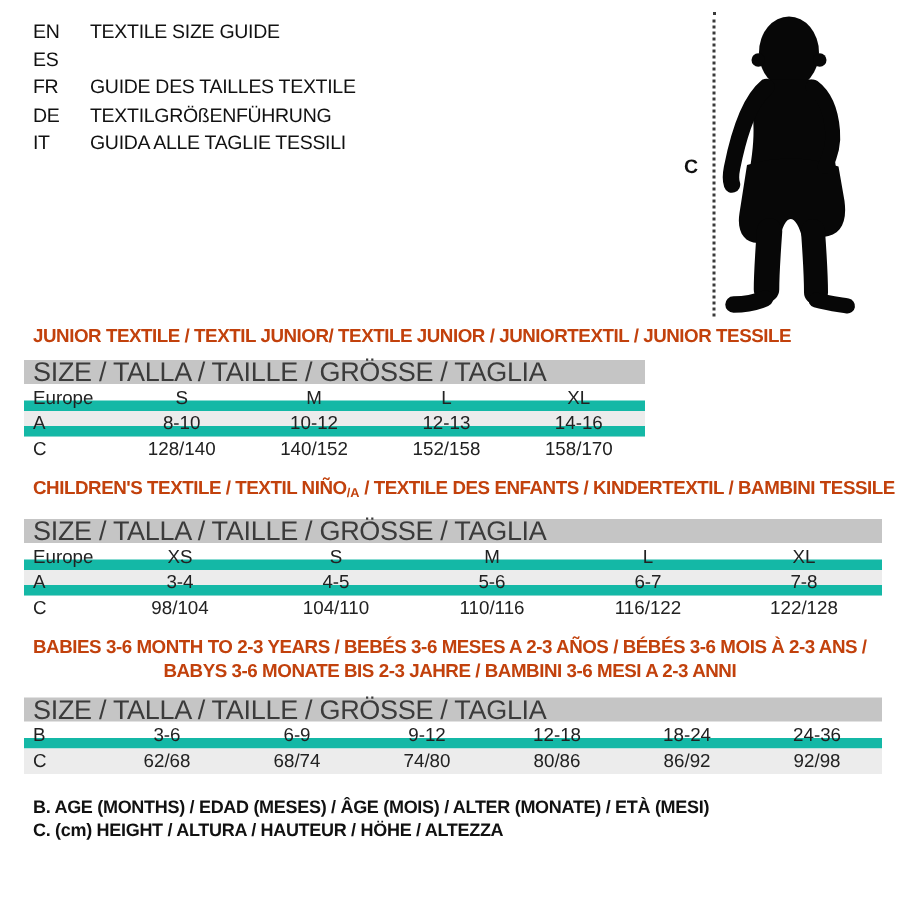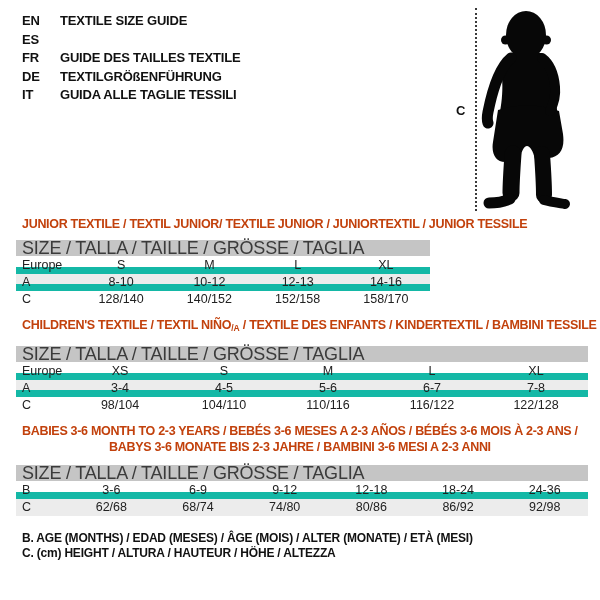--- a/index.html
+++ b/index.html
@@ -2,22 +2,22 @@
 <html><head>
 <meta charset="utf-8">
 <style>
   html,body{margin:0;padding:0;background:#fff;}
   #page{position:relative;width:600px;height:600px;background:#ffffff;overflow:hidden;
         font-family:"Liberation Sans",sans-serif;color:#111;}
 
   
   #langs{position:absolute;left:22px;top:12px;}
   .lang-row{display:flex;height:18.6px;line-height:18.6px;}
-  .lang-code{width:38px;font-weight:bold;font-size:13px;letter-spacing:-0.2px;}
-  .lang-label{font-weight:bold;font-size:13px;letter-spacing:-0.2px;white-space:nowrap;}
+  .lang-code{width:38px;font-weight:normal;font-size:13px;letter-spacing:-0.2px;}
+  .lang-label{font-weight:normal;font-size:13px;letter-spacing:-0.2px;white-space:nowrap;}
 
   
   #measure-line{position:absolute;left:475px;top:8px;height:203px;width:0;
                 border-left:2px dotted #3a3a3a;}
   #measure-label{position:absolute;left:456px;top:103px;font-weight:bold;font-size:13px;}
   #baby-svg{position:absolute;left:480px;top:6px;}
 
   
   .sec-title{position:absolute;font-weight:bold;font-size:12.5px;letter-spacing:-0.3px;
              color:#c2410c;white-space:nowrap;}

